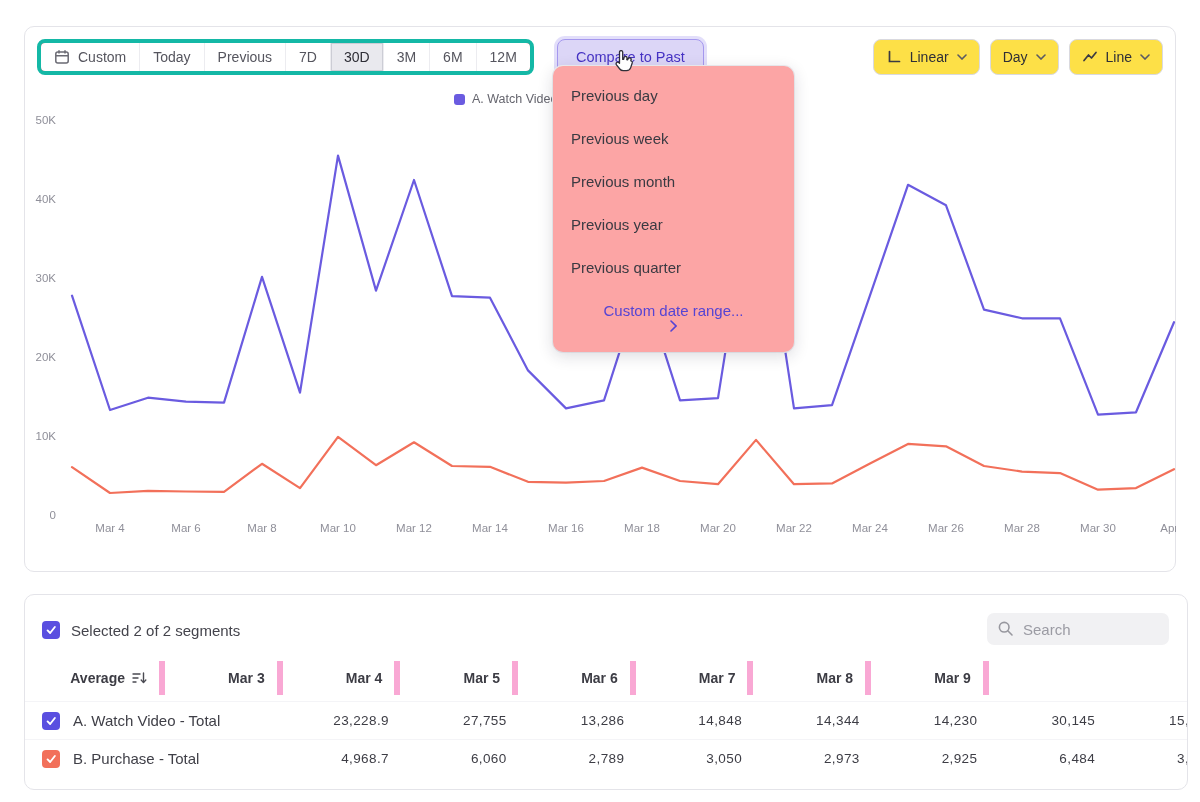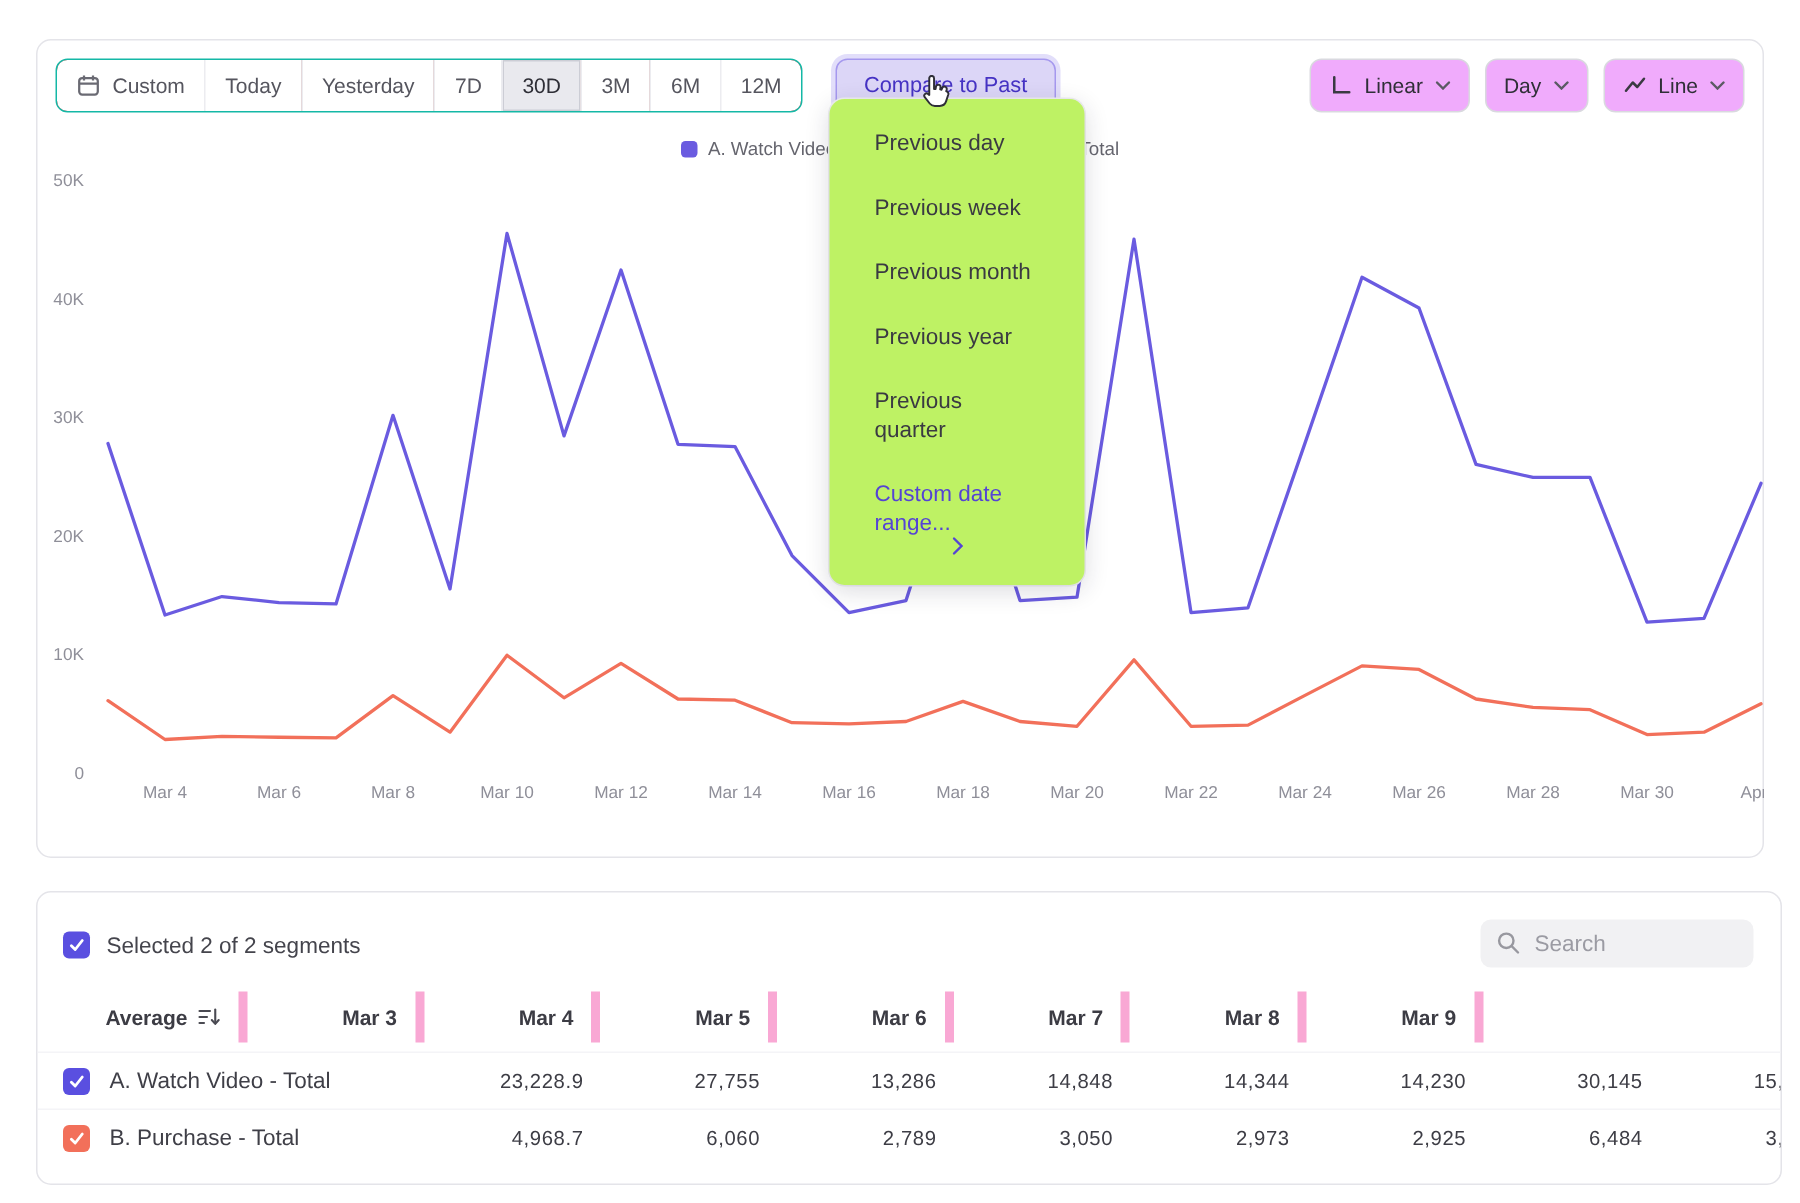--- a/index.html
+++ b/index.html
@@ -17,56 +17,56 @@
     border: 1px solid #e4e4e9;
     border-radius: 10px;
   }
   #card-chart { left:24px; top:26px; width:1152px; height:546px; }
   #card-table { left:24px; top:594px; width:1164px; height:196px; overflow:hidden;padding-left:32px; }
 
   
   .toolbar { position:absolute; top:11px; left:12px; right:12px; height:38px; display:flex; align-items:center; }
   .btn-group {
     display:flex; align-items:stretch; height:36px;
-    border:1px solid #14b8a6; border-radius:8px; overflow:hidden; background:#7f1d1d;
+    border:4px solid #14b8a6; border-radius:8px; overflow:hidden; background:#7f1d1d;
   }
   .seg {
     display:flex; align-items:center; gap:8px;
     padding:0 13px; font-size:14px; color:#55555e; white-space:nowrap; cursor:pointer; background:#fff;
   }
   .seg + .seg { border-left:1px solid #ececf0; }
   .seg.selected { background:#e9e9ee; color:#2e2e36; box-shadow: inset 0 0 0 1px #cccdd5; }
 
   .compare-btn {
     position:absolute; left:520px; top:1px; height:36px;
     display:flex; align-items:center; padding:0 18px;
     background:#dcd6f7; color:#4633c4; font-size:14.5px; font-weight:500;
     border:1px solid #a598ee; border-radius:8px;
     box-shadow: 0 0 0 3px rgba(122,104,230,.22);
     cursor:pointer; white-space:nowrap;
   }
   .right-group { margin-left:auto; display:flex; gap:10px; }
   .tool-btn {
     display:flex; align-items:center; gap:8px; height:36px; padding:0 12px;
-    border:1px solid #d9d9df; border-radius:8px; background:#f0abfc;
+    border:1px solid #d9d9df; border-radius:8px; background:#fde047;
     font-size:14px; font-weight:500; color:#2f2f37; cursor:pointer; white-space:nowrap;
   }
 
   
   .legend { position:absolute; left:24px; top:92px; width:1152px; display:flex; justify-content:center; gap:28px; z-index:6; }
   .legend-item { display:flex; align-items:center; gap:7px; font-size:12.5px; color:#65656e; cursor:pointer; }
   .legend-swatch { width:11px; height:11px; border-radius:3px; background:#888; }
 
   #chart-svg { position:absolute; left:24px; top:90px; z-index:4; }
   #chart-svg text.tick { font-family:"Liberation Sans", sans-serif; font-size:11.5px; fill:#8f8f99; }
 
   
   .menu {
-    position:absolute; left:553px; top:66px; width:170px; z-index:30;
-    background:#bef264; border-radius:10px; padding:8px 12px;
+    position:absolute; left:553px; top:66px; width:241px; z-index:30;
+    background:#fca5a5; border-radius:10px; padding:8px 0;
     box-shadow: 0 4px 16px rgba(30,30,55,.16), 0 0 0 1px #f0f0f3;
   }
   .menu-item { padding:12px 18px; line-height:19px; font-size:15px; color:#3a3a42; cursor:pointer; }
   .menu-item.custom { color:#5544d4; display:flex; align-items:center; justify-content:space-between;flex-direction:column; }
 
   .cursor { position:absolute; left:612px; top:50px; z-index:50; pointer-events:none; }
 
   
   .seg-header { position:absolute; left:17px; top:26px; display:flex; align-items:center; gap:11px; }
   .checkbox {
@@ -116,21 +116,21 @@
           <line x1="5" y1="1.3" x2="5" y2="4.6" stroke="#6a6a73" stroke-width="1.5"></line>
           <line x1="11" y1="1.3" x2="11" y2="4.6" stroke="#6a6a73" stroke-width="1.5"></line>
           <line x1="2" y1="6.8" x2="14" y2="6.8" stroke="#6a6a73" stroke-width="1.5"></line>
         </svg>
         <span>Custom</span>
       </div>
       <div class="seg">
           <span>Today</span>
         </div>
       <div class="seg">
-          <span>Yesterday</span>
+          <span>Previous</span>
         </div>
       <div class="seg">
           <span>7D</span>
         </div>
       <div class="seg selected">
           <span>30D</span>
         </div>
       <div class="seg">
           <span>3M</span>
         </div>

